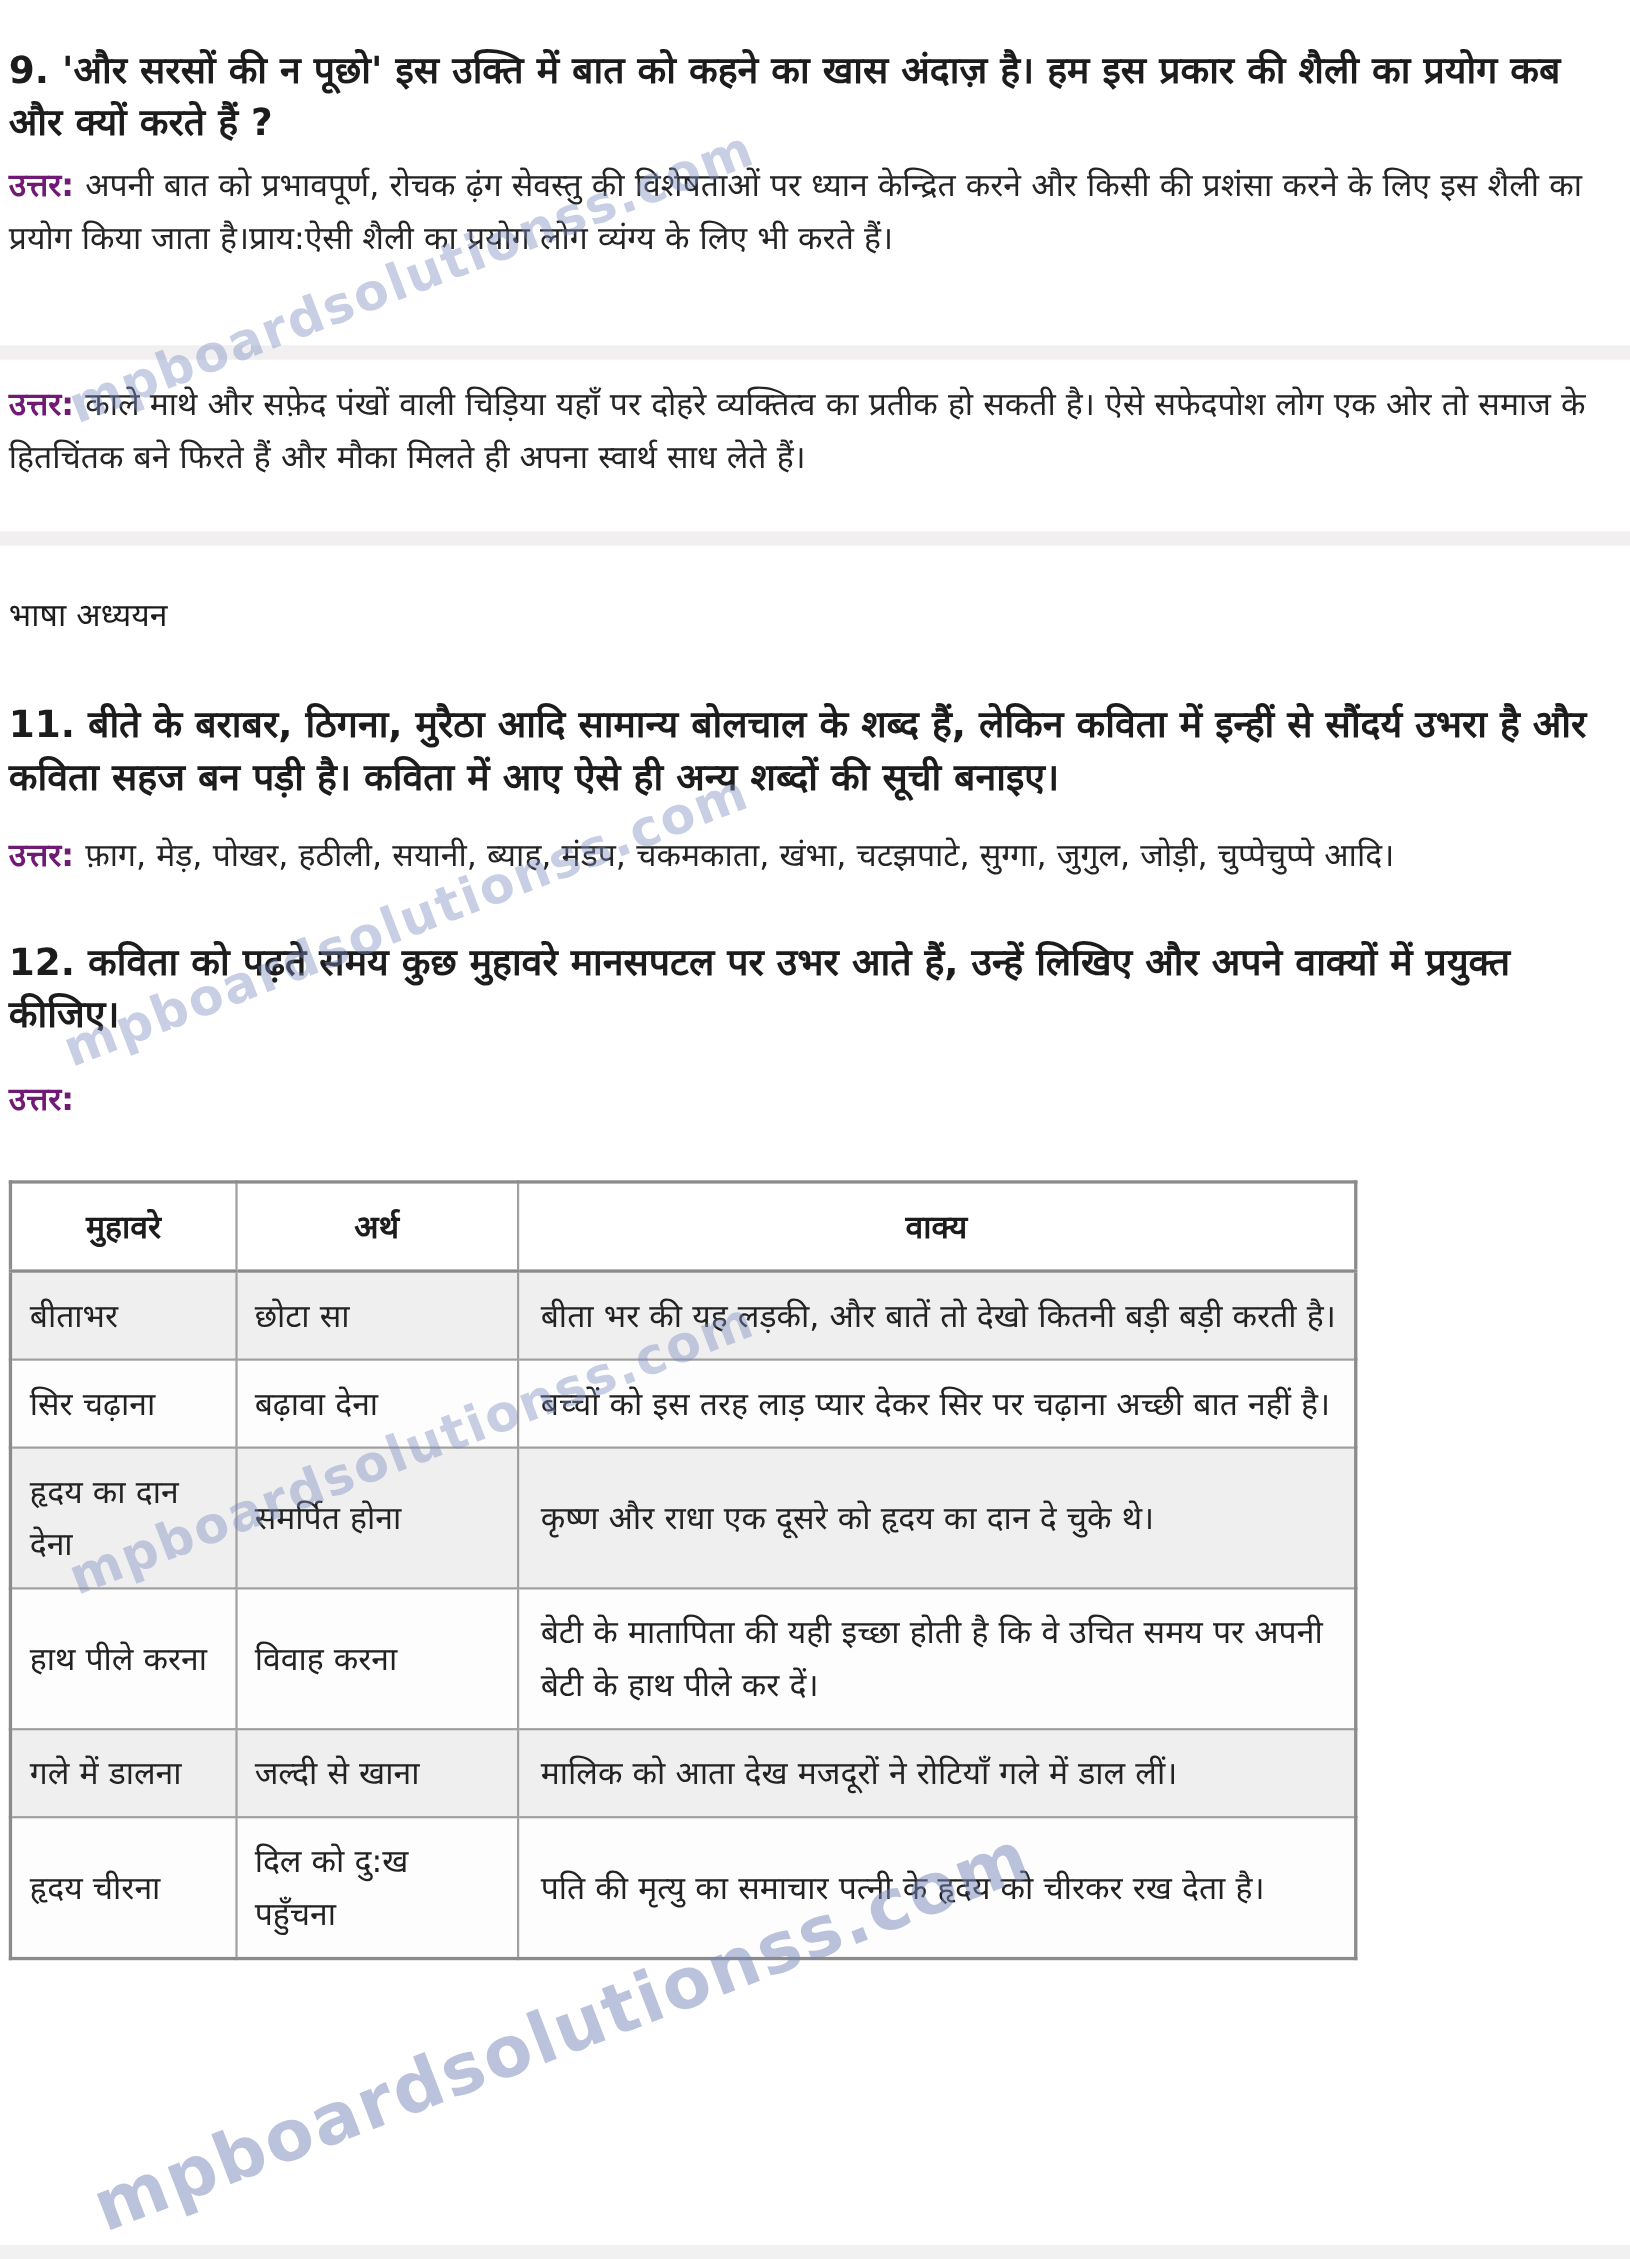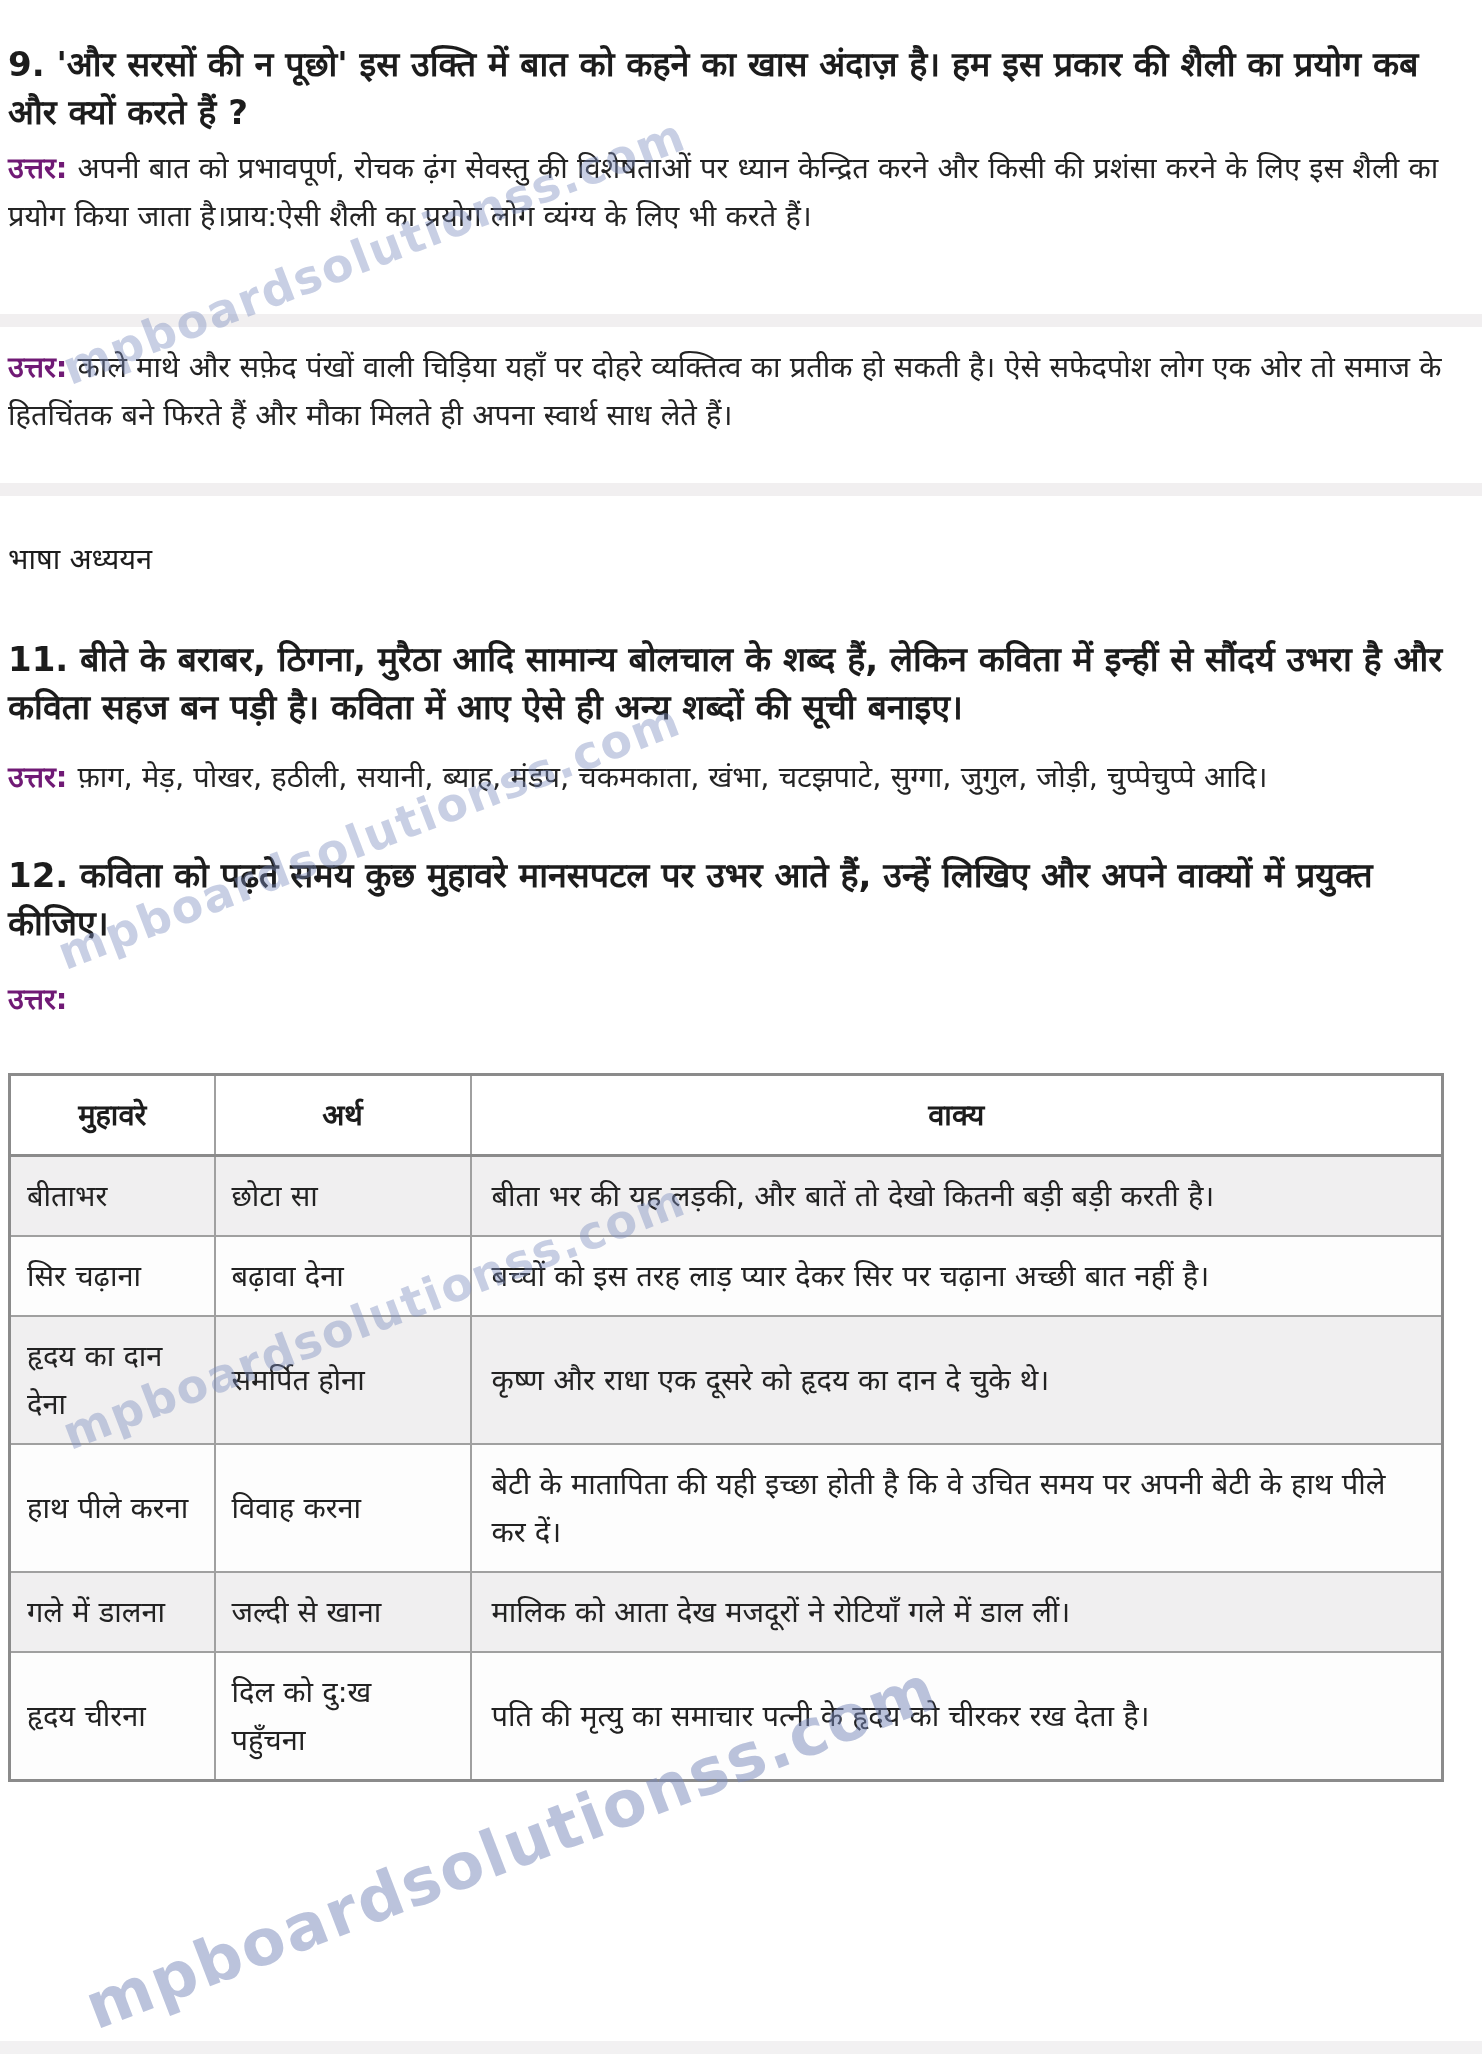--- a/index.html
+++ b/index.html
@@ -46,21 +46,21 @@
     line-height:40px;
     margin-top:43px;
     color:#1c1c1c;
   }
   .m-q11{margin-top:56px;}
   .m-a11{margin-top:22px;}
   .m-q12{margin-top:50px;}
   .m-ans12{margin-top:28px;}
   table.idioms{
     border-collapse:collapse;
-    width:1436px;
+    width:1226px;
     margin-top:50px;
     border:3px solid #8b8b8b;
     background:#ffffff;
   }
   table.idioms th, table.idioms td{
     border:2px solid #a0a0a0;
     font-size:29px;
     line-height:48px;
     vertical-align:middle;
   }

